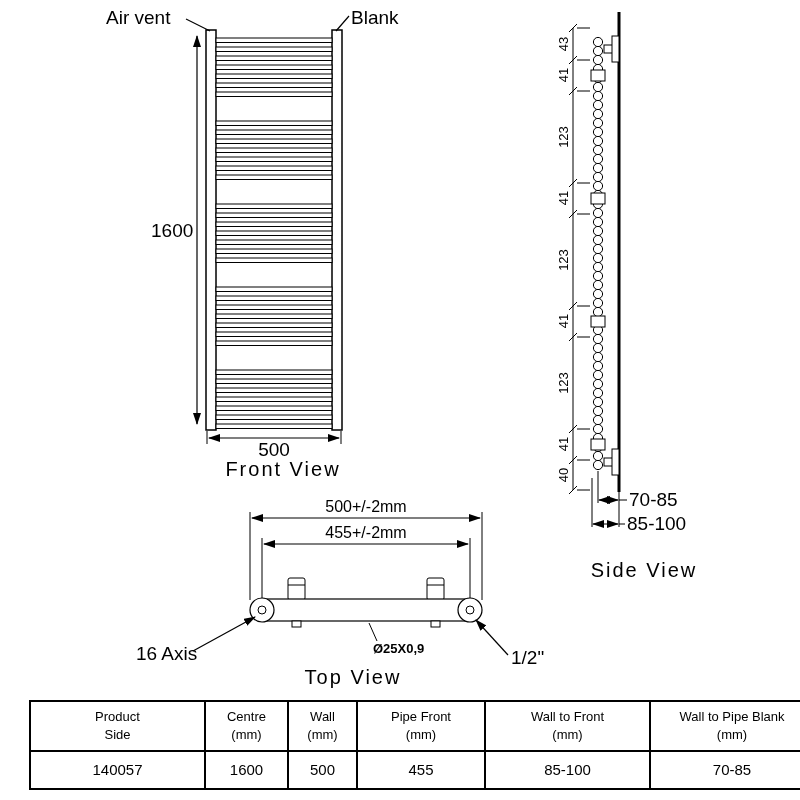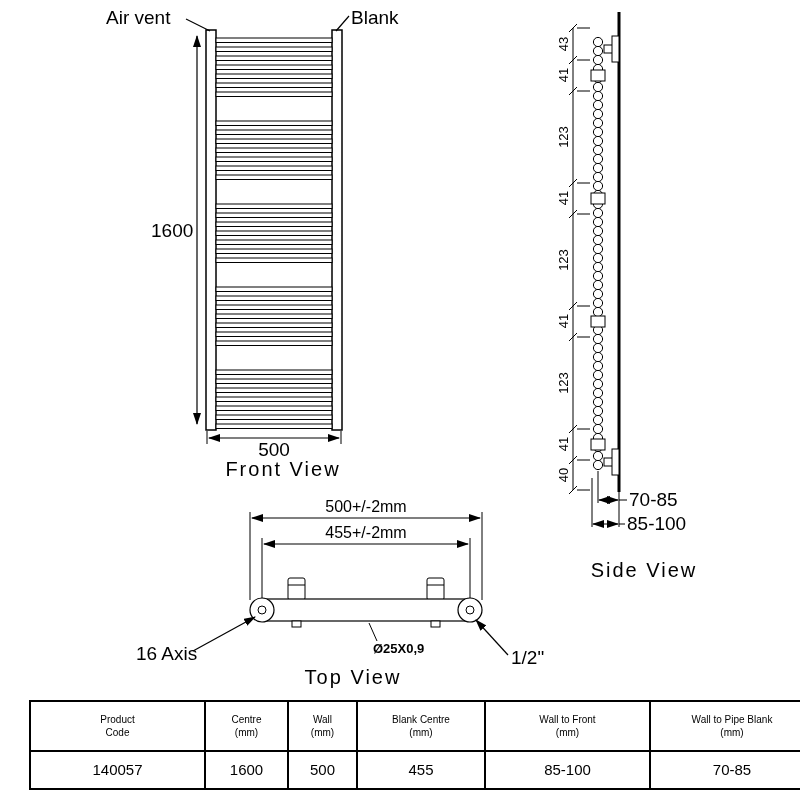--- a/index.html
+++ b/index.html
@@ -19,21 +19,21 @@
     border-collapse: collapse;
     width: 784px;
     margin: 8px 0 0 8px;
     table-layout: fixed;
   }
   table.spec td {
     border: 2px solid #000;
     text-align: center;
     vertical-align: middle;
     padding: 2px 1px;
-    font-size: 10px;
+    font-size: 13px;
     line-height: 1.35;
     color: #000;
   }
   table.spec tr.hdr td { height: 44px; }
   table.spec tr.datarow td { height: 32px; font-size: 15px; }
 </style>
 </head>
 <body>
 
 <div id="canvas">
@@ -210,32 +210,32 @@
         <col style="width:83px">
         <col style="width:69px">
     <col style="width:128px">
         <col style="width:165px">
         <col style="width:164px">
   </colgroup>
   <tbody>
     <tr class="hdr">
       <td>
         <div>Product</div>
-        <div>Code</div>
+        <div>Side</div>
       </td>
       <td>
         <div>Centre</div>
         <div>(mm)</div>
       </td>
       <td>
         <div>Wall</div>
         <div>(mm)</div>
       </td>
       <td>
-        <div>Blank Centre</div>
+        <div>Pipe Front</div>
         <div>(mm)</div>
       </td>
       <td>
         <div>Wall to Front</div>
         <div>(mm)</div>
       </td>
       <td>
         <div>Wall to Pipe Blank</div>
         <div>(mm)</div>
       </td>

